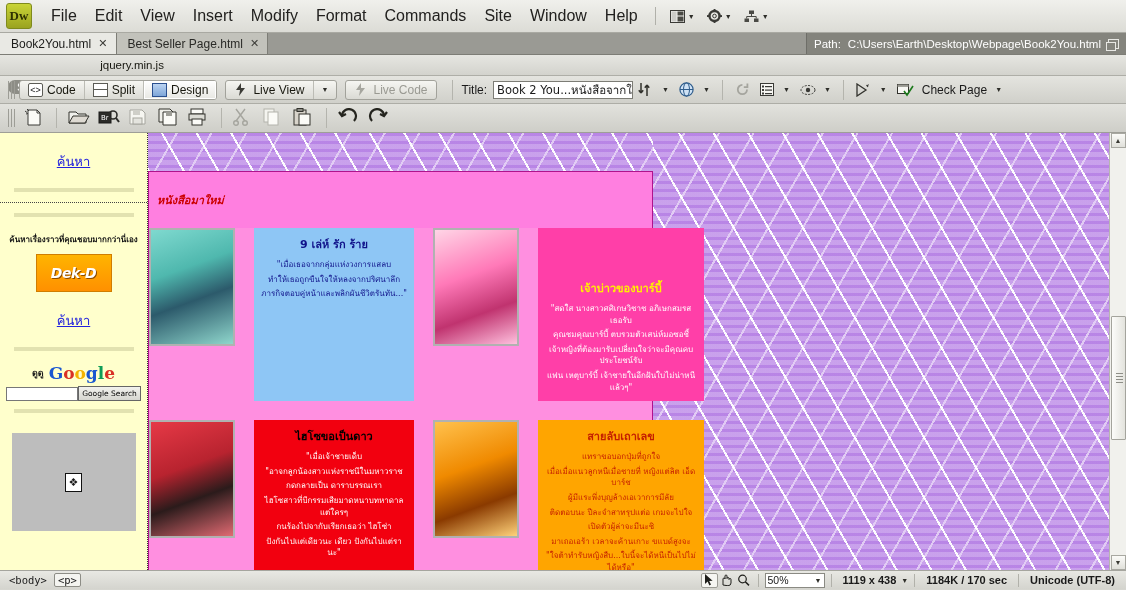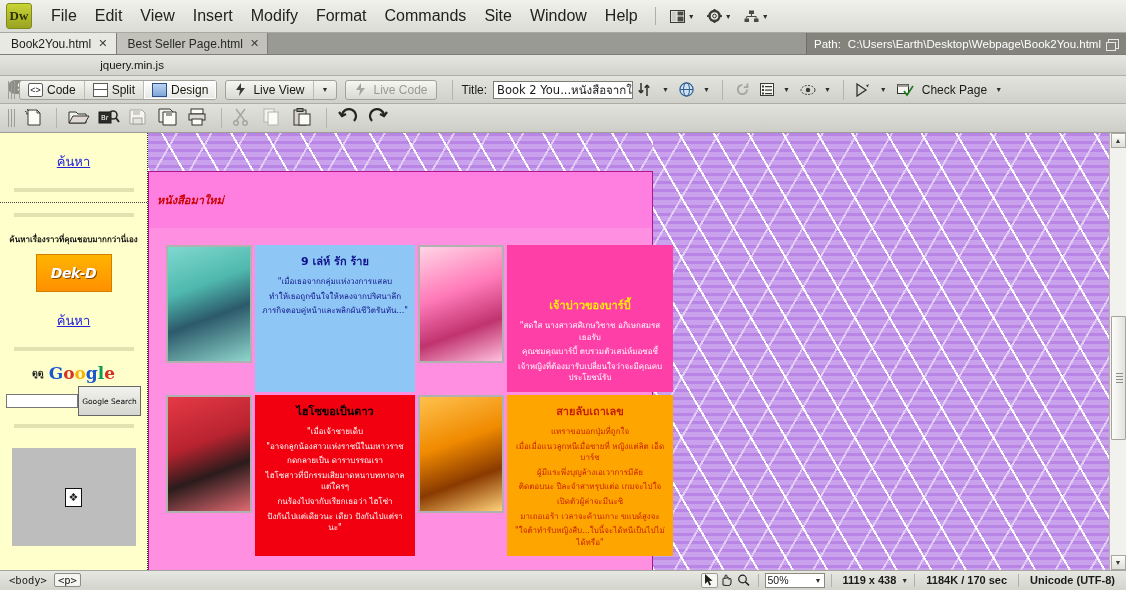--- a/index.html
+++ b/index.html
@@ -142,21 +142,21 @@
     border:1px solid #d07d00;display:flex;align-items:center;justify-content:center;
     color:#fff;font-weight:bold;font-size:14px;font-style:italic;
     text-shadow:1px 1px 0 #8a4b00; font-family:"DejaVu Sans", sans-serif;
     letter-spacing:-0.5px;
   }
   .google-row{display:flex;align-items:center;gap:5px;margin-top:6px;}
   .g-word span{font-weight:bold;font-size:17px;font-family:"DejaVu Serif",serif;}
   .g-b{color:#1a57d0;} .g-r{color:#d93025;} .g-y{color:#f4b400;} .g-g{color:#0f9d58;}
   .g-input-row{display:flex;align-items:center;margin-top:3px;}
   .g-input{width:72px;height:14px;border:1px solid #777;background:#fff;}
-  .g-btn{height:30px;border:1px solid #666;background:linear-gradient(#f2f2ee,#d6d6d0);
+  .g-btn{height:15px;border:1px solid #666;background:linear-gradient(#f2f2ee,#d6d6d0);
     font-size:7.5px;padding:0 3px;line-height:13px;font-family:"DejaVu Sans",sans-serif;}
   .plugin-box{
     width:124px;height:98px;background:#bdbdbd;margin-top:14px;
     display:flex;align-items:center;justify-content:center;
   }
   .plugin-ico{width:17px;height:19px;background:#fff;border:1px solid #111;
     display:flex;align-items:center;justify-content:center;font-size:11px;}
 
   
   .pagebody{flex:1;position:relative;overflow:hidden;}
@@ -172,21 +172,21 @@
   .tile-right{top:0;bottom:0;left:505px;right:0;}
   .tile-bot{top:320px;height:120px;left:0;width:505px;}
   .content{
     position:absolute;left:0;top:38px;width:505px;
     background:#ff8fe0;border:1px solid #b0138c;
   }
   .content-hd{
     background:#ff7fe0;color:#cc0000;font-weight:bold;font-style:italic;
     font-size:11px;padding:19px 8px;font-family:"DejaVu Sans",sans-serif;
   }
-  .grid{display:grid;grid-template-columns:86px 160px 86px 166px;gap:3px;padding:17px;}
+  .grid{display:grid;grid-template-columns:86px 160px 86px 166px;gap:19px;padding:0;}
   .cover{border:2px solid #b1b1b1;height:118px;background-size:cover;}
   .cov1{background:linear-gradient(160deg,#7fd9cf 0%,#4fb8ae 35%,#2c5a6b 60%,#8fd6cc 100%);}
   .cov2{background:linear-gradient(160deg,#ffd5e6 0%,#ff79b8 40%,#c0336f 70%,#ffc0de 100%);}
   .cov3{background:linear-gradient(160deg,#e63946 0%,#b8232f 40%,#2b1b1b 65%,#e06a72 100%);}
   .cov4{background:linear-gradient(160deg,#ffc14d 0%,#f08a00 40%,#8a3a00 70%,#ffd27a 100%);}
   .card{padding:5px 6px;overflow:hidden;font-family:"DejaVu Sans",sans-serif;}
   .c-blue{background:#8ec6f5;}
   .c-pink{background:#ff3fa8;}
   .c-red {background:#f2000f;}
   .c-orng{background:#ffa500;}
@@ -529,20 +529,21 @@
           <p>ทำให้เธอถูกขืนใจให้หลงจากปริศนาลึก</p>
           <p>ภารกิจตอบคู่หน้าและพลิกผันชีวิตรันทัน..."</p>
         </div>
 
         <div class="cover cov2"></div>
         <div class="card c-pink">
           <h4>เจ้าบ่าวของบาร์บี้</h4>
           <p>"สดใส  นางสาวศศิเกษวิชาช อภิเษกสมรส เธอรับ</p>
           <p>คุณชมคุณบาร์บี้ ตบรวมตัวเสน่ห์มอซอชี้</p>
           <p>เจ้าหญิงที่ต้องมารับเปลี่ยนใจว่าจะมีคุณคบประโยชน์รับ</p>
+          <p>แฟน เหตุบาร์บี้ เจ้าชายในอีกฝันใบไม่น่าหนีแล้วๆ"</p>
         </div>
 
         <div class="cover cov3"></div>
         <div class="card c-red">
           <h4>ไฮโซขอเป็นดาว</h4>
           <p>"เมื่อเจ้าชายเด็บ</p>
           <p>"อาจกลูกน้องสาวแห่งราชนีในมหาวราช</p>
           <p>กดกลายเป็น  ดาราบรรณเรา</p>
           <p>ไฮโซสาวที่บีกรรมเสียมาดหนาบทหาดาลแต่ใครๆ</p>
           <p>กนร้องไปจากับเรียกเธอว่า  ไฮโซ่า</p>

